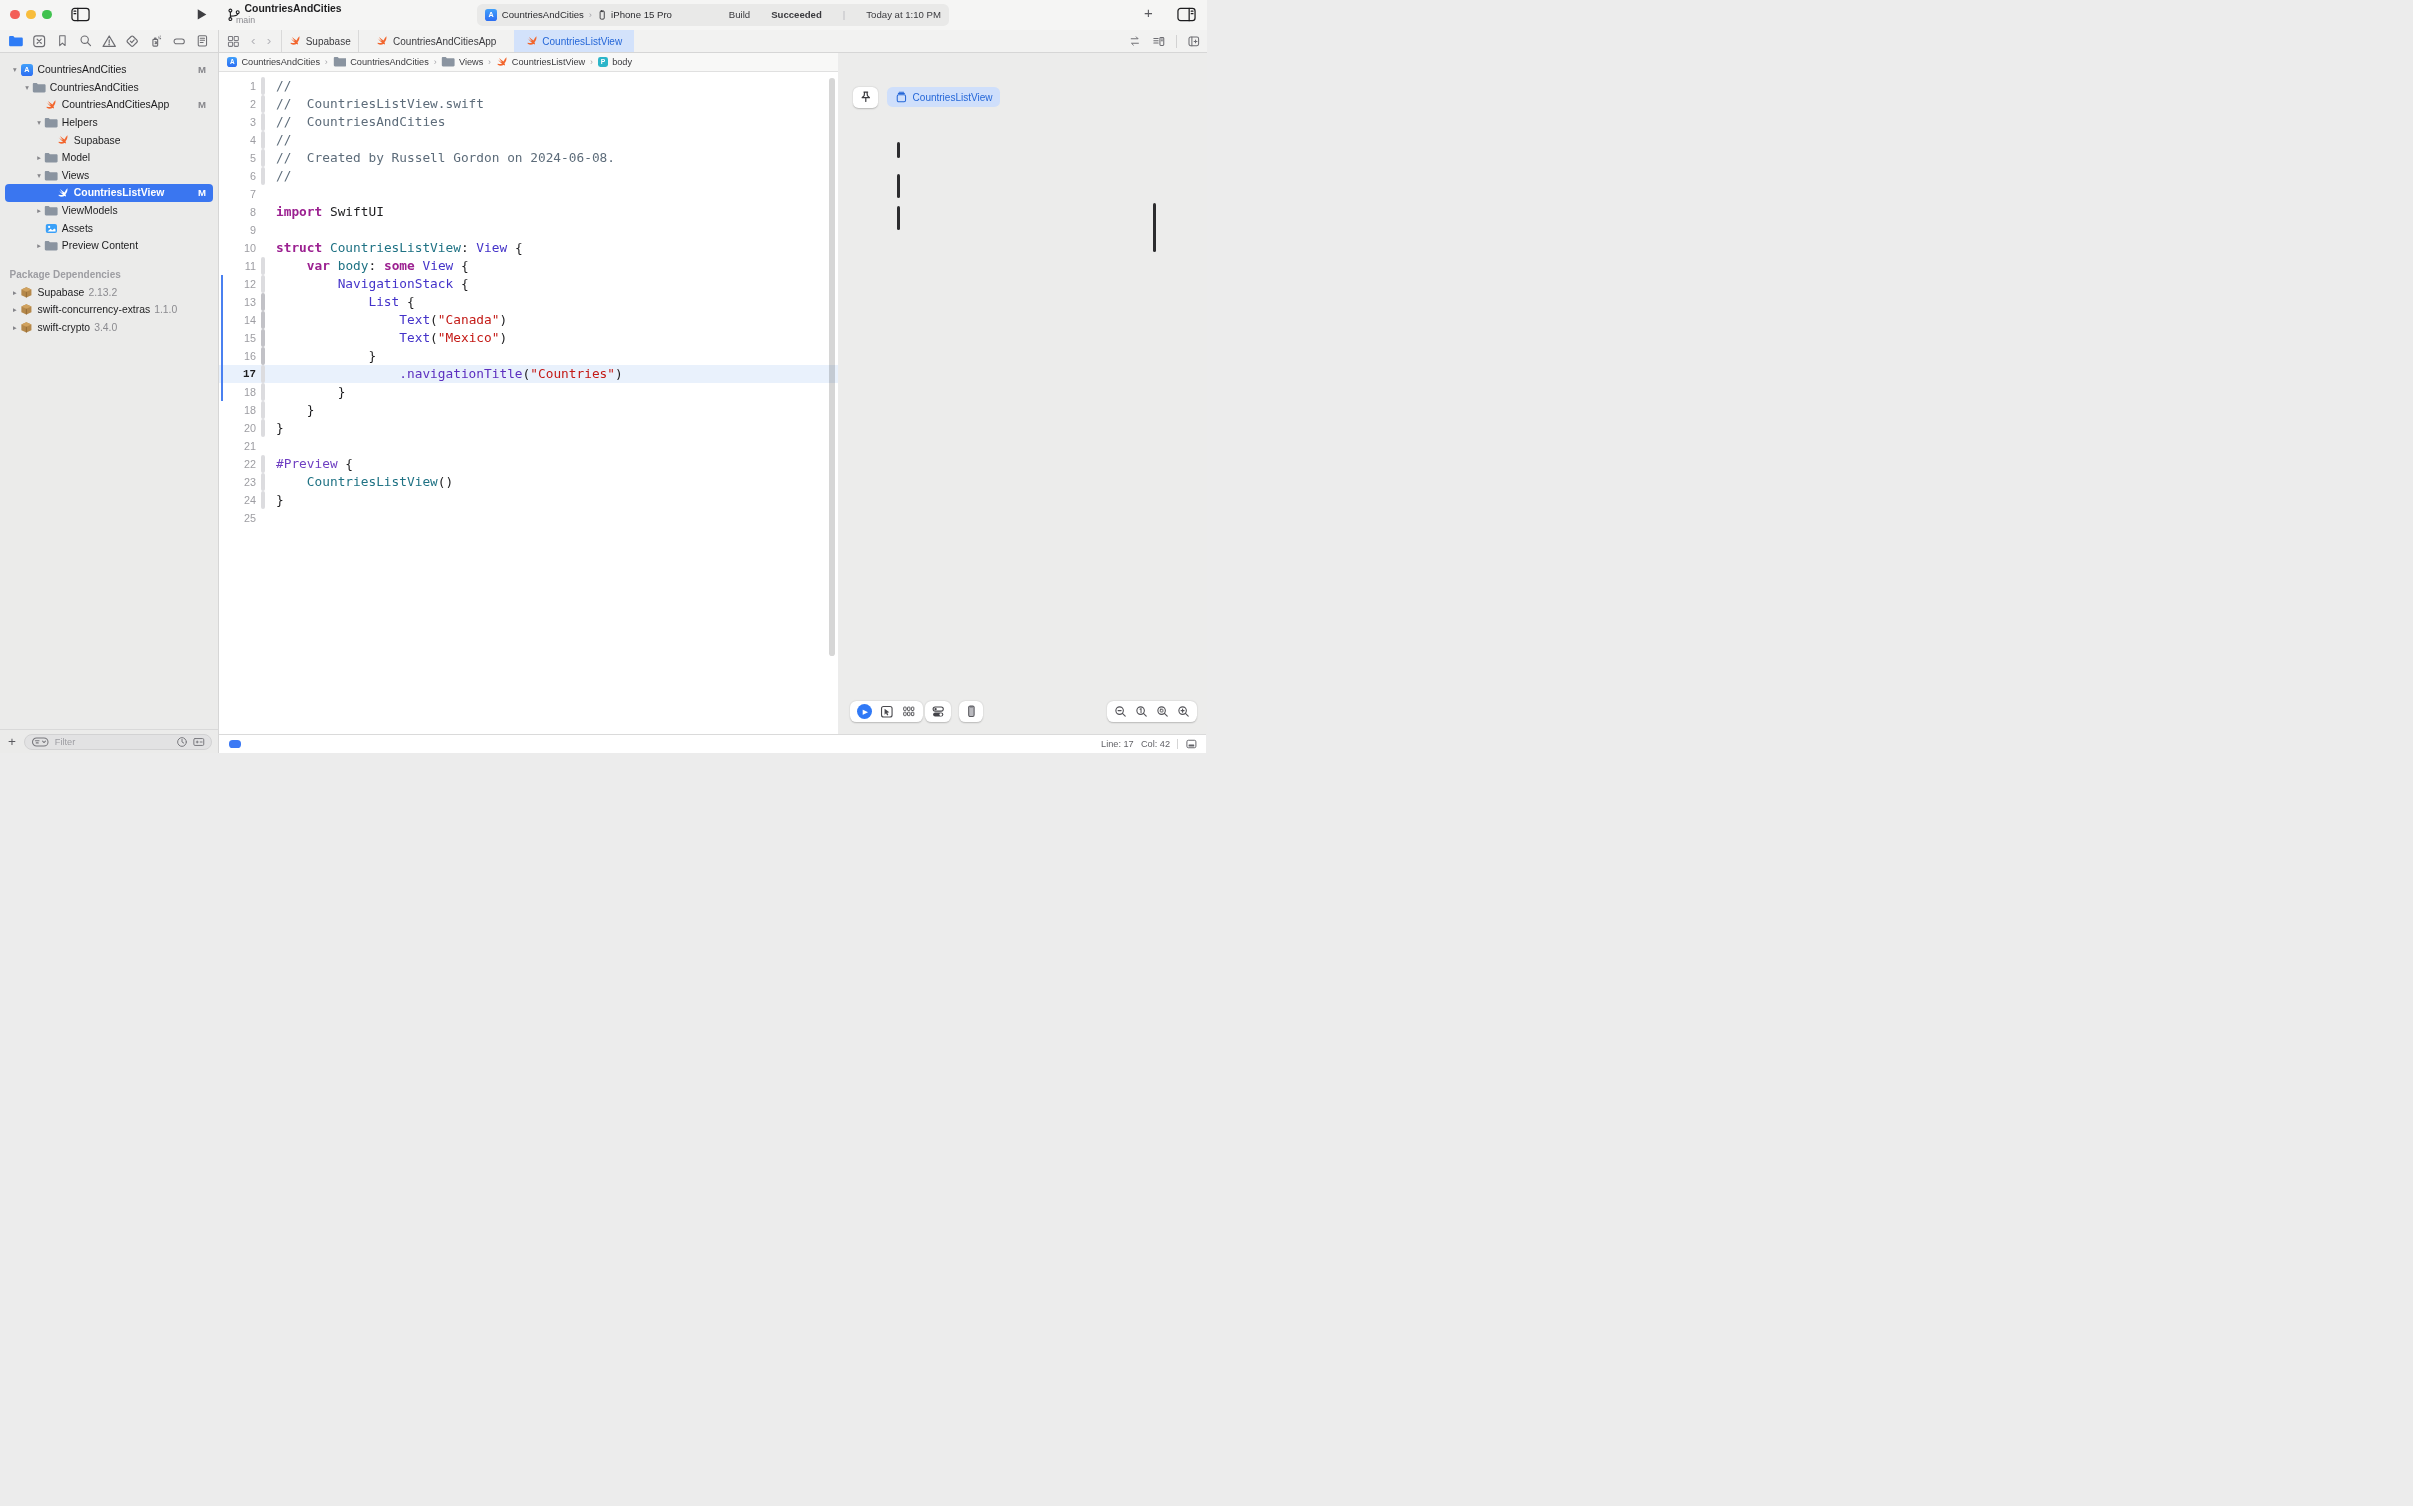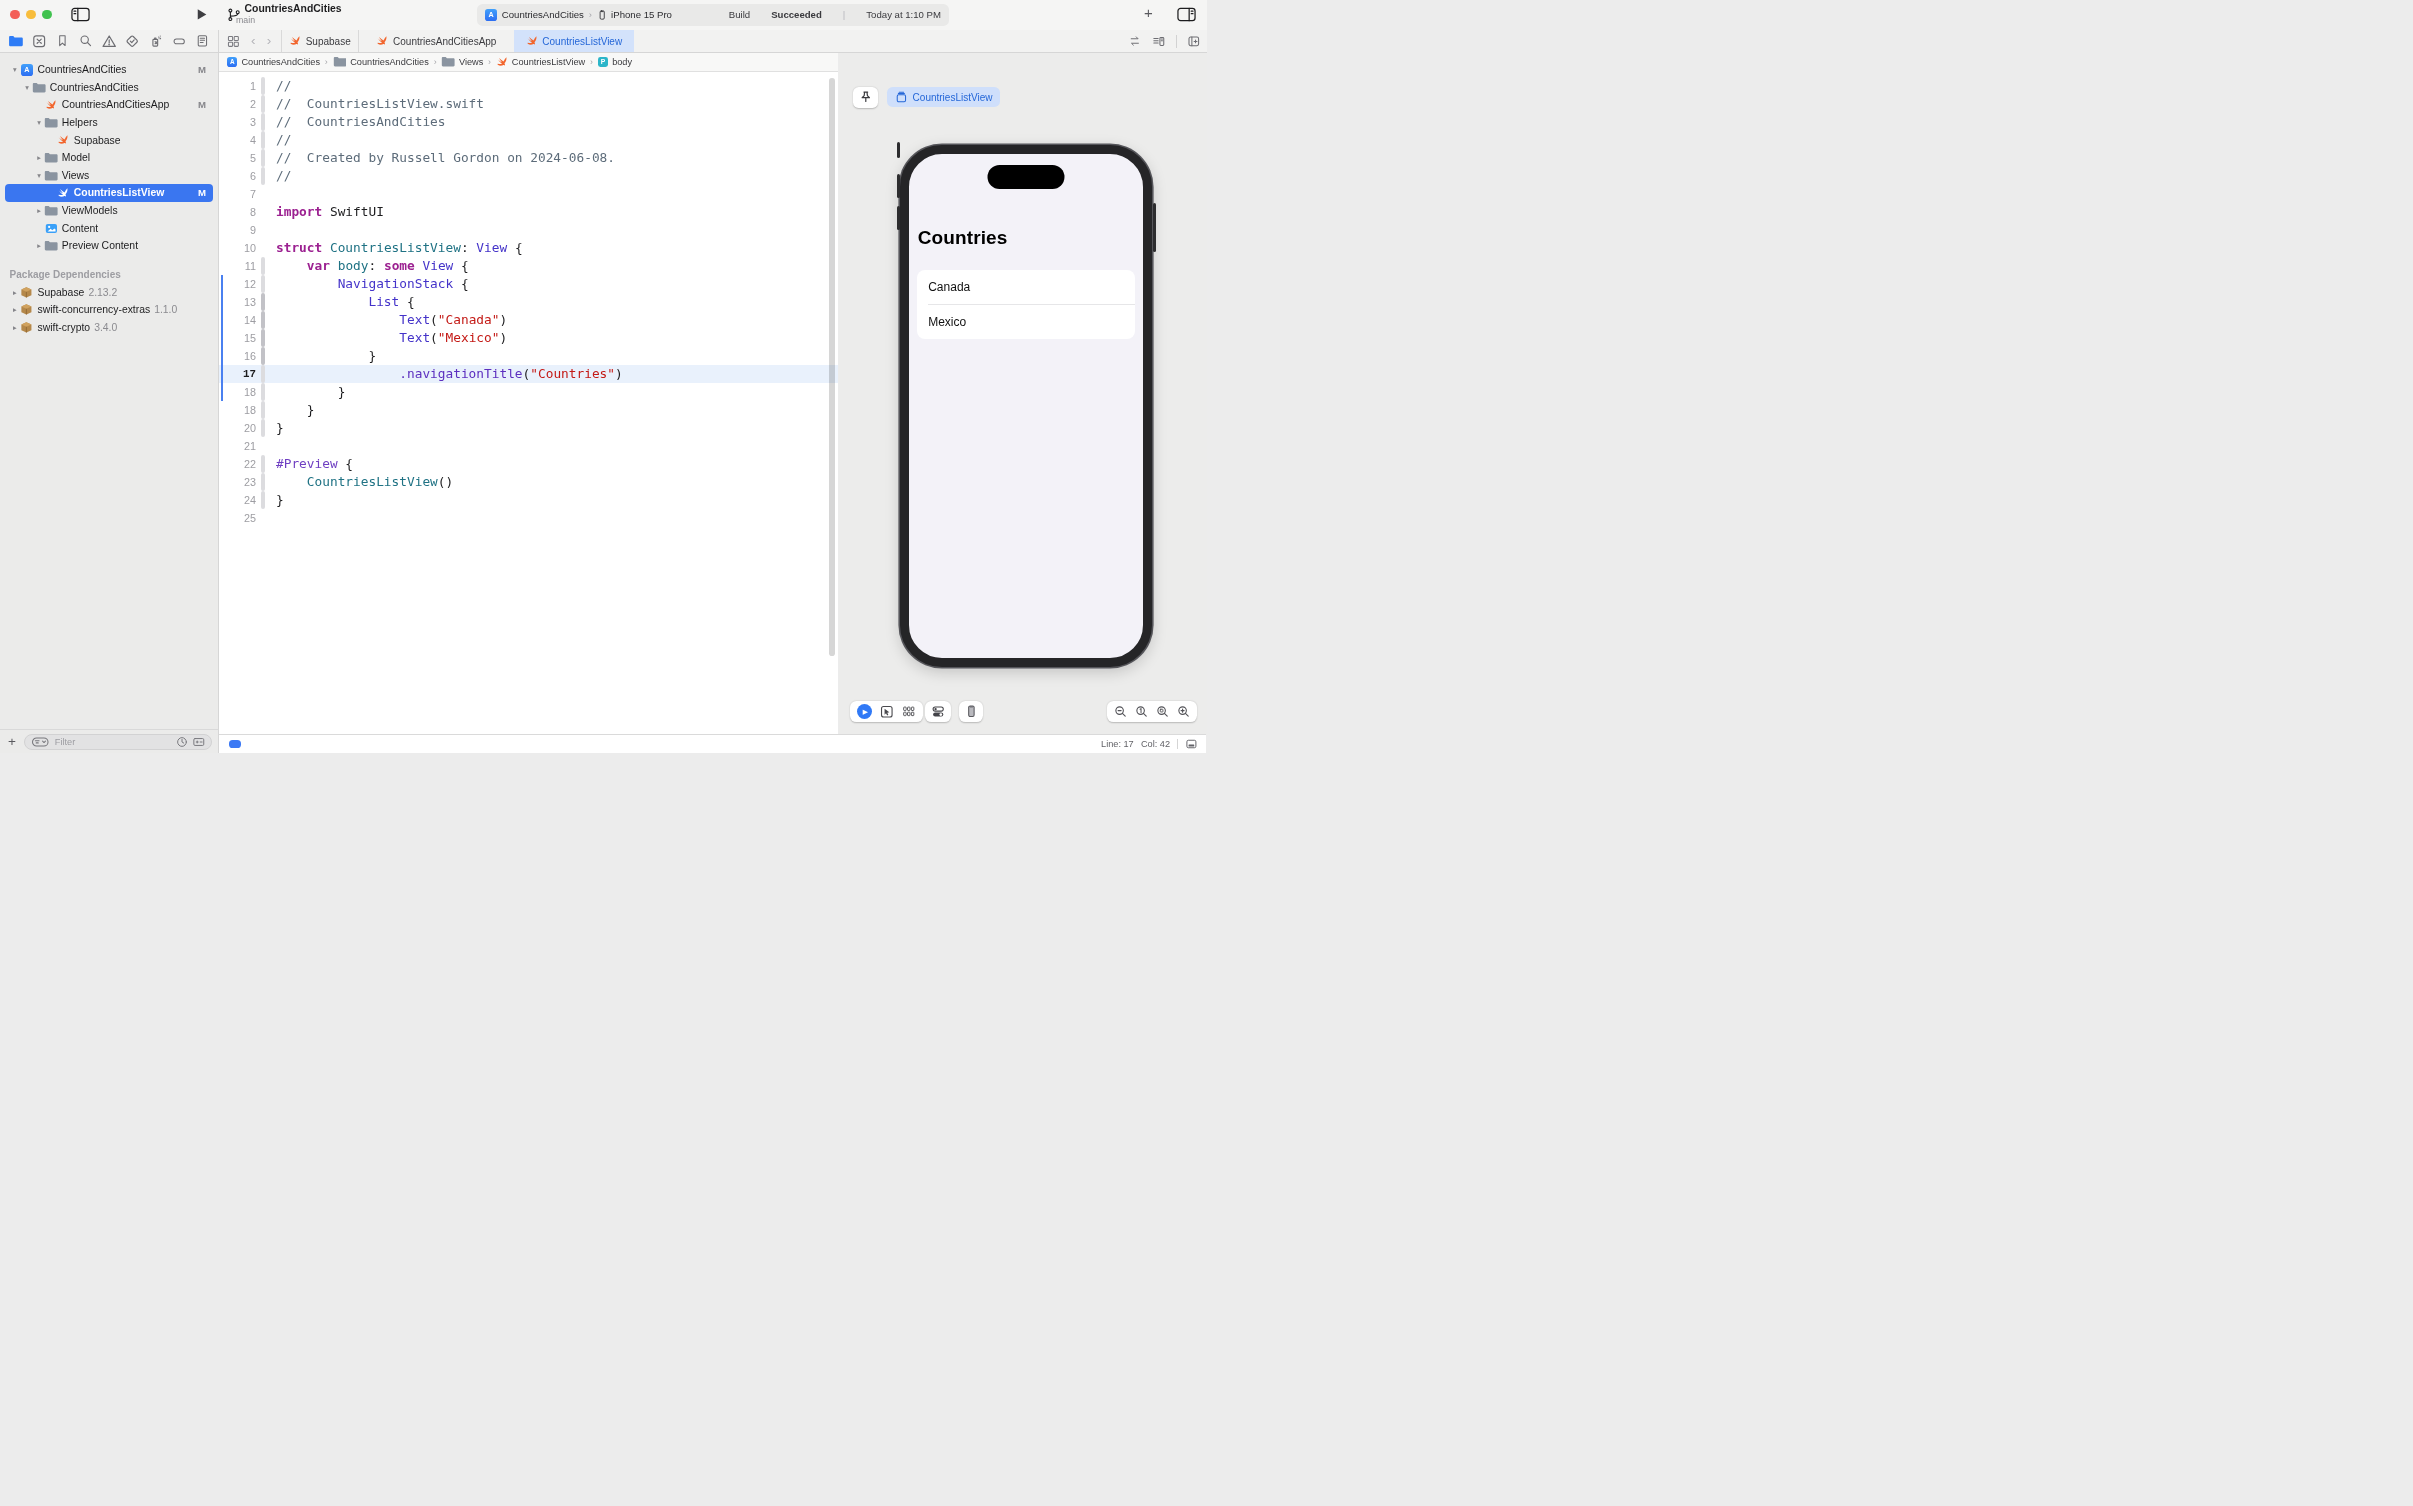--- a/index.html
+++ b/index.html
@@ -402,21 +402,21 @@
       </div>
       <div class="tree-row" style="padding-left:29px">
         <span class="chev"></span>
         <span class="ic ">
           <svg width="12.8" height="12.8" viewBox="0 0 16 16">
             <rect x="1" y="2.4" width="14" height="11.2" rx="2.4" fill="#3aa0f8"></rect>
             <circle cx="5.2" cy="6.2" r="1.4" fill="#fff"></circle>
             <path d="M3.2 11.8 7 8.3l2.2 2 2.5-2.3 1.5 1.4v2.4Z" fill="#fff"></path>
           </svg>
         </span>
-        <span class="lbl">Content</span>
+        <span class="lbl">Assets</span>
       </div>
       <div class="tree-row" style="padding-left:29px">
         <span class="chev">▸</span>
         <span class="ic ">
           <svg width="13.6" height="11.2" viewBox="0 0 17 14">
             <path d="M1 2.6c0-.8.6-1.4 1.4-1.4h3.5l1.5 1.6h8.2c.8 0 1.4.6 1.4 1.4v7.4c0 .8-.6 1.4-1.4 1.4H2.4A1.4 1.4 0 0 1 1 11.6Z" fill="#8a94a0"></path>
           </svg>
         </span>
         <span class="lbl">Preview Content</span>
       </div>
@@ -570,29 +570,20 @@
   <div id="preview-chip">
     <span class="ic">
         <svg width="12.8" height="12.8" viewBox="0 0 16 16" fill="none" stroke="currentColor" stroke-width="1.3" stroke-linecap="round" stroke-linejoin="round">
           <rect x="2.8" y="4.8" width="10.4" height="8.6" rx="1.8"></rect>
           <path d="M4.2 3.1h7.6M5.2 1.5h5.6"></path>
         </svg>
       </span>
     <span>CountriesListView</span>
   </div>
 
-  <div id="phone">
-    <div id="island"></div>
-    <div id="pv-title">Countries</div>
-    <div id="pv-card">
-        <div class="pv-row">Canada</div>
-        <div class="pv-div"></div>
-        <div class="pv-row">Mexico</div>
-      </div>
-  </div>
 
   <div class="sidebtn" style="left:58px;top:89px;width:3.2px;height:16px;"></div>
   <div class="sidebtn" style="left:58px;top:121px;width:3.2px;height:24px;"></div>
   <div class="sidebtn" style="left:58px;top:153px;width:3.2px;height:24px;"></div>
   <div class="sidebtn" style="left:314px;top:150px;width:3.2px;height:49px;"></div>
 
   <div id="cv-left-pill" class="wbtn">
       <span class="ic">
         <span class="play-circle">
           <span>▶</span>

